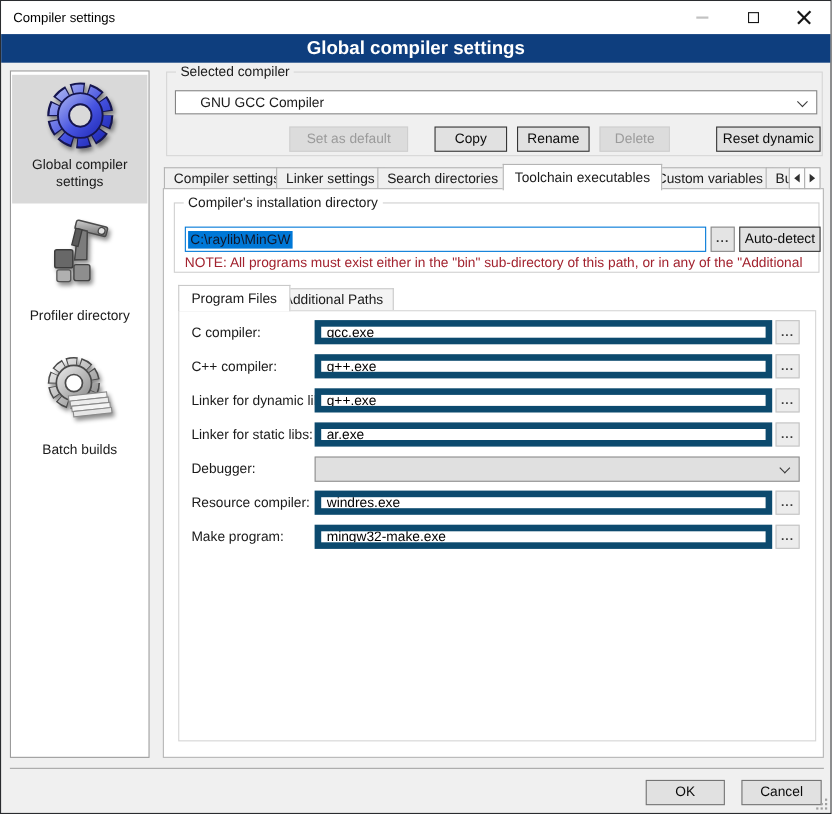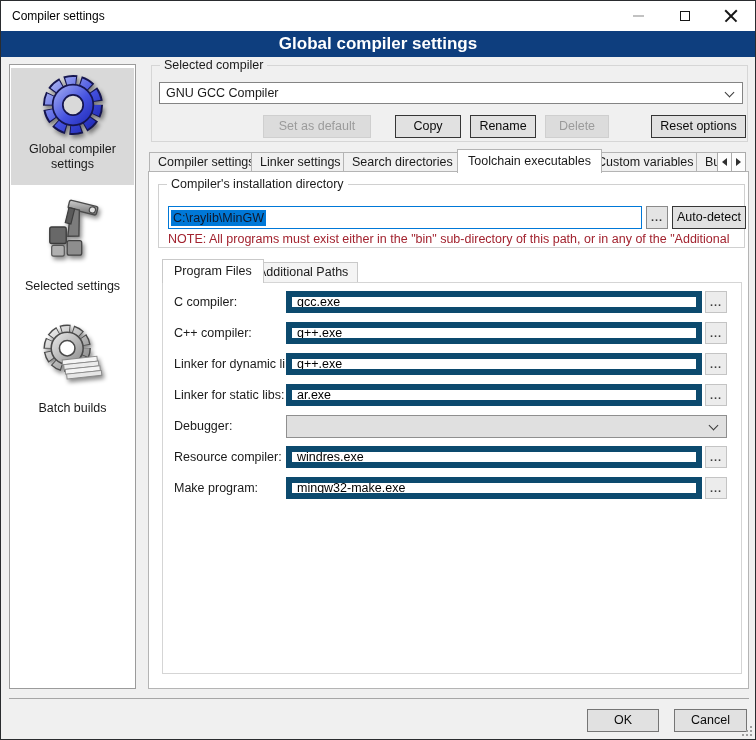--- a/index.html
+++ b/index.html
@@ -32,21 +32,21 @@
   .si-2 .lbl{margin-top:16px;} .si-3 .lbl{margin-top:12px;} .si-1 .lbl{margin-top:2px;}
   .sideicon{filter:drop-shadow(2px 3px 2px rgba(0,0,0,0.45));}
   
   .fieldset{position:absolute;border:1px solid #d6d6d6;}
   .fieldset>.legend{position:absolute;top:-8px;left:8px;font-size:12.5px;padding:0 4px;line-height:15px;}
   .legend-gray{background:#f0f0f0;} .legend-white{background:#ffffff;}
   .btn{display:block;position:absolute;height:23px;background:#e1e1e1;border:1px solid #363636;
     font-family:"Liberation Sans",sans-serif;font-size:12.5px;color:#0b0b0b;text-align:center;line-height:21px;padding:0;}
   .btn.disabled{background:#dcdcdc;border-color:#cfcfcf;color:#9b9b9b;}
   .btn.soft{border-color:#757575;}
-  .combo{position:absolute;background:#fff;border:1px solid #848484;height:22px;font-size:12.5px;line-height:20px;padding-left:6px;cursor:default;}
+  .combo{position:absolute;background:#fff;border:1px solid #848484;height:22px;font-size:12.5px;line-height:20px;padding-left:22px;cursor:default;}
   .combo.gray{background:#e0e0e0;border-color:#8f8f8f;}
   .chev{position:absolute;right:9px;top:6px;width:7px;height:7px;border-right:1.5px solid #3a3a3a;border-bottom:1.5px solid #3a3a3a;transform:rotate(45deg);}
   .txt{position:absolute;height:22px;background:#fff;border:6px solid #0c4a6e;font-family:"Liberation Sans",sans-serif;font-size:12.5px;padding:0 0 0 5px;color:#000;}
   .browse-sm{position:absolute;width:22px;height:22px;background:#ececec;border:1px solid #c4c4c4;
     font-size:11px;font-weight:bold;color:#3c3c3c;text-align:center;line-height:18px;letter-spacing:1px;padding:0;font-family:"Liberation Sans",sans-serif;}
   
   .fs-compiler{left:150px;top:64px;width:597px;height:77px;}
   .combo-compiler{left:7px;top:16px;right:4px;}
   
   .b-setdef{left:262px;top:114px;width:108px;}
@@ -144,21 +144,21 @@
         <g transform="rotate(14 40 16)">
           <rect x="26" y="6" width="30" height="9" rx="2" fill="url(#gp)" stroke="#4a4a4a" stroke-width="1.4"></rect>
           <circle cx="51" cy="10.5" r="3.2" fill="#e2e2e2" stroke="#4a4a4a" stroke-width="1.2"></circle>
           <path d="M29,14 L38,14 L44,40 L33,43 Z" fill="#7c7c7c" stroke="#464646" stroke-width="1.4"></path>
           <rect x="27" y="14" width="6" height="16" fill="#5a5a5a" stroke="#3c3c3c" stroke-width="1.2"></rect>
         </g>
         <rect x="8" y="31" width="17" height="17" rx="2" fill="#686868" stroke="#3c3c3c" stroke-width="1.4"></rect>
         <rect x="10" y="50" width="13" height="11" rx="2" fill="#b0b0b0" stroke="#555" stroke-width="1.2"></rect>
         <rect x="26" y="45" width="15" height="15" rx="2" fill="#8e8e8e" stroke="#444" stroke-width="1.3"></rect>
       </svg>
-      <div class="lbl">Selected settings</div>
+      <div class="lbl">Profiler directory</div>
     </div>
     <div class="side-item si-3">
       <svg class="sideicon" width="62" height="62" viewBox="0 0 64 64">
         <defs>
           <linearGradient id="gg" x1="0" y1="0" x2="1" y2="1">
             <stop offset="0" stop-color="#ececec"></stop>
               <stop offset="1" stop-color="#8a8a8a"></stop>
           </linearGradient>
         </defs>
         <g transform="translate(-4 -2)">
@@ -182,21 +182,21 @@
     <span class="legend legend-gray">Selected compiler</span>
     <div class="combo combo-compiler">
       <span>GNU GCC Compiler</span>
       <span class="chev"></span>
     </div>
   </div>
   <button class="btn disabled b-setdef">Set as default</button>
   <button class="btn b-copy">Copy</button>
   <button class="btn b-rename">Rename</button>
   <button class="btn disabled b-delete">Delete</button>
-  <button class="btn b-reset">Reset options</button>
+  <button class="btn b-reset">Reset dynamic</button>
 
   <div class="tabstrip">
     <div class="tab t0">Compiler settings</div>
     <div class="tab t1">Linker settings</div>
     <div class="tab t2">Search directories</div>
     <div class="tab active t3">Toolchain executables</div>
     <div class="tab t4">Custom variables</div>
     <div class="tab clipped t5">Build options</div>
     <div class="tab-arrows">
       <div class="tarrow">

